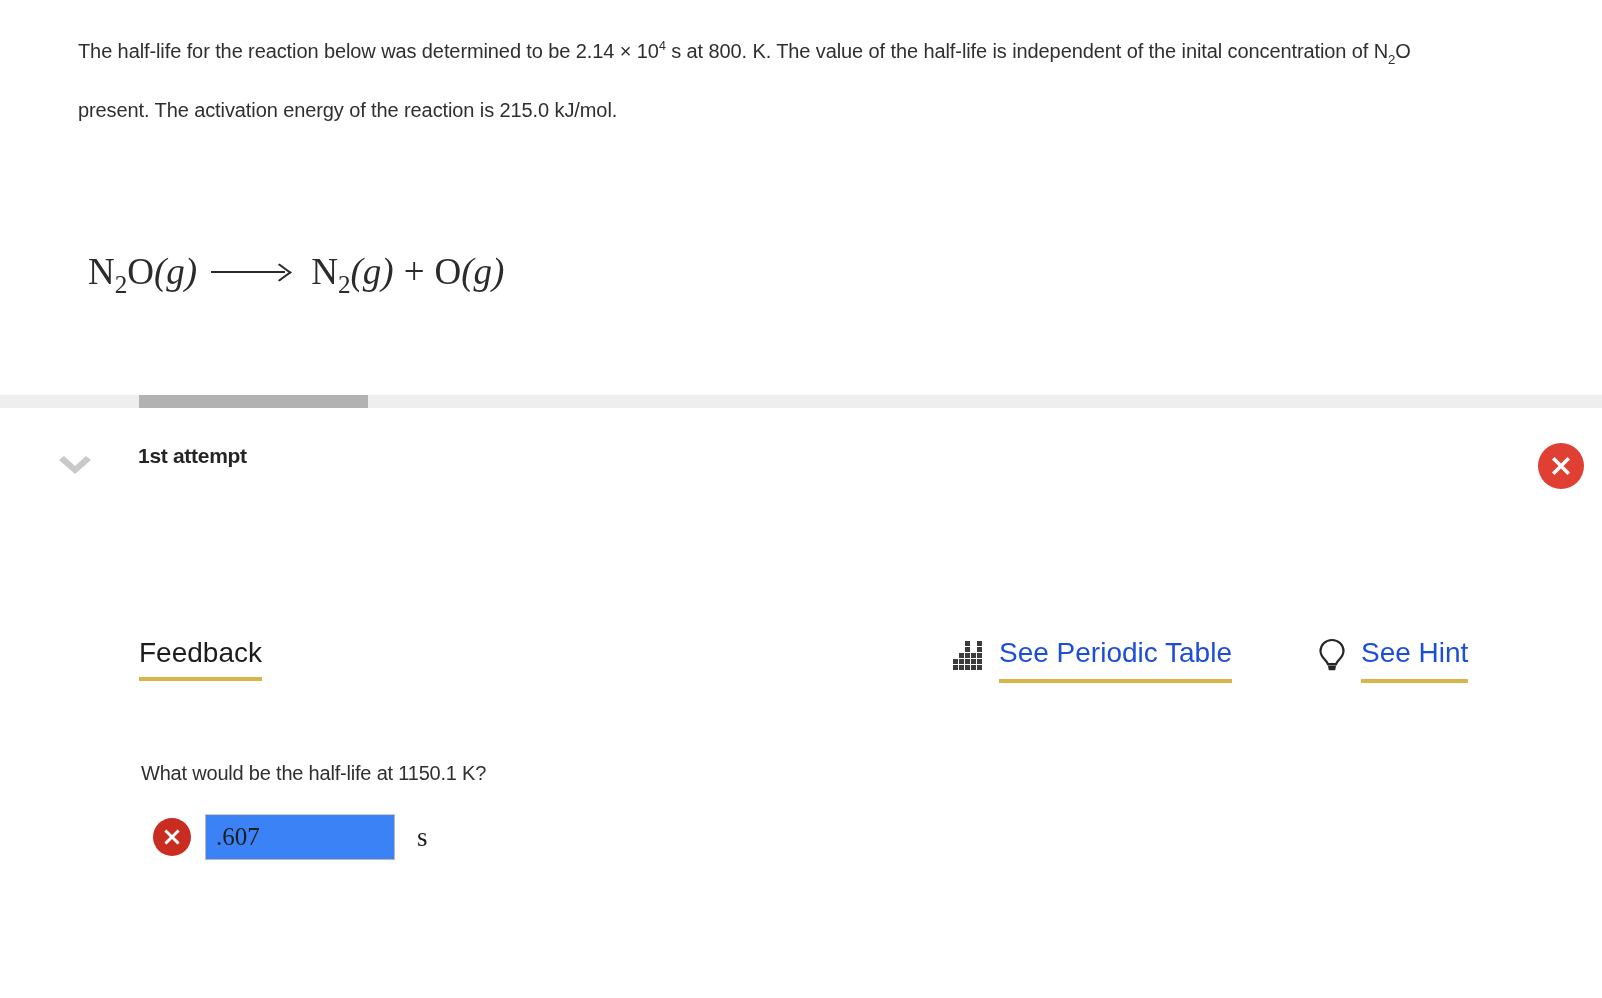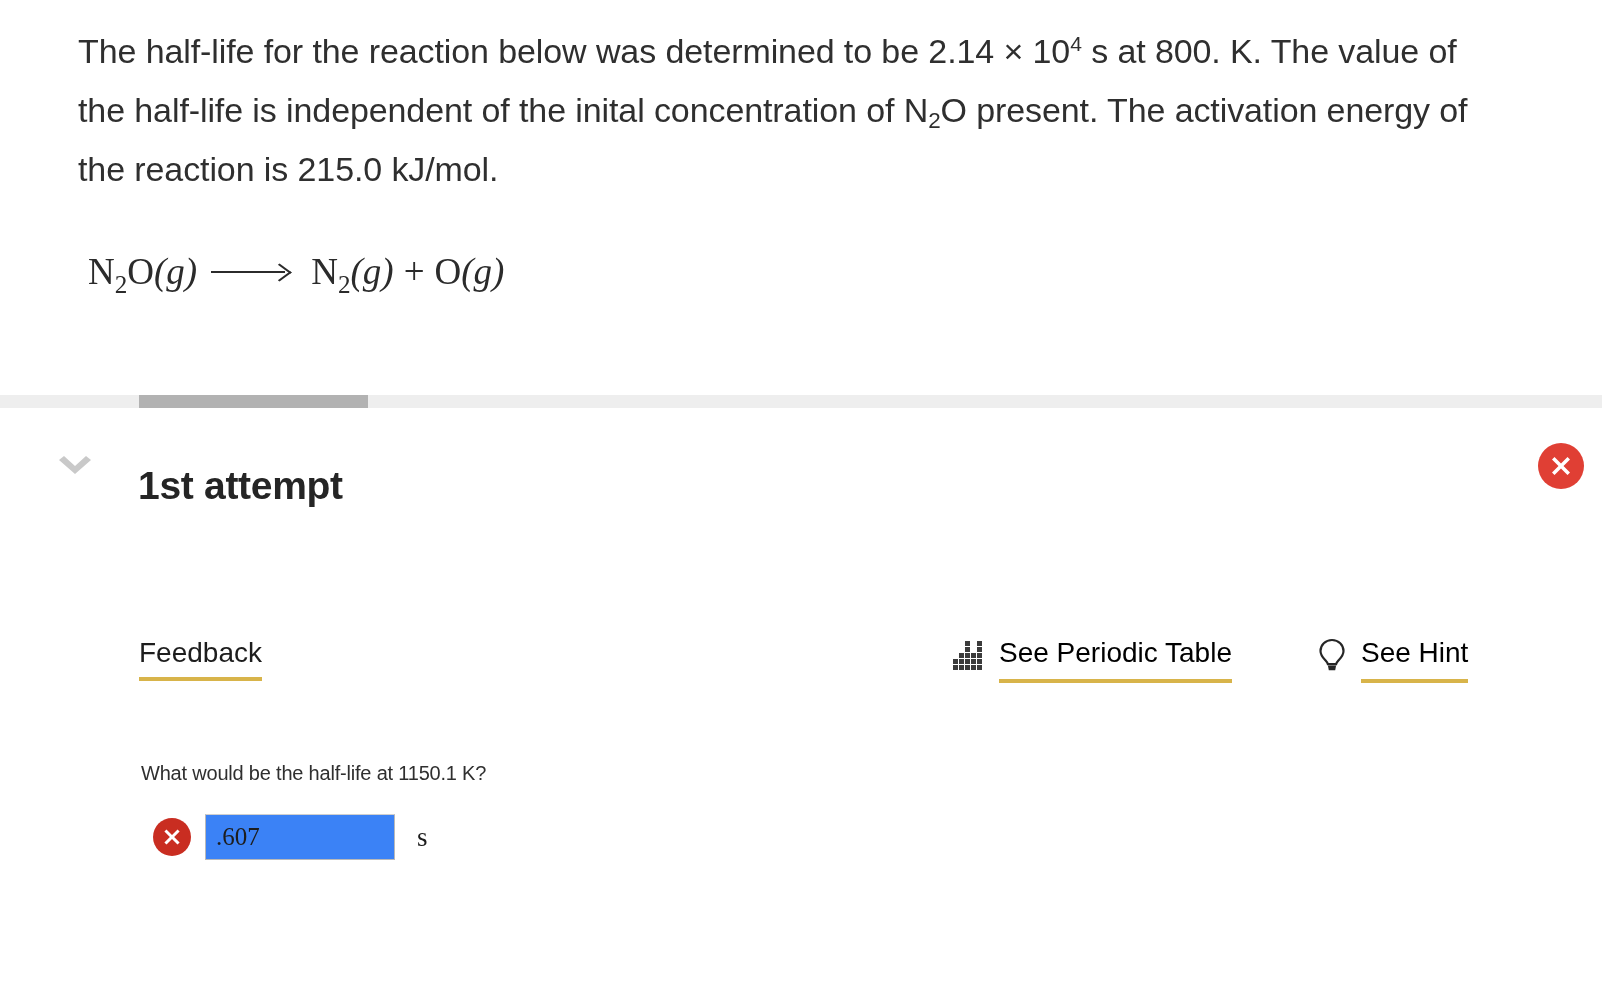--- a/index.html
+++ b/index.html
@@ -15,21 +15,21 @@
     overflow: hidden;
     position: relative;
   }
 
   
   .stem {
     position: absolute;
     left: 78px;
     top: 22px;
     width: 1400px;
-    font-size: 34px;
+    font-size: 20px;
     line-height: 59px;
     color: #2f2f2f;
     letter-spacing: -0.1px;
   }
   .stem sup {
     font-size: 0.62em;
     vertical-align: super;
     line-height: 0;
   }
   .stem sub {
@@ -116,22 +116,22 @@
     height: 40px;
     display: flex;
     align-items: center;
     justify-content: center;
   }
   .chevron-btn svg { display: block; }
 
   .attempt-title {
     position: absolute;
     left: 138px;
-    top: 464px;
-    font-size: 39px;
+    top: 444px;
+    font-size: 21px;
     font-weight: bold;
     color: #252525;
     letter-spacing: -0.3px;
   }
 
   .status-badge {
     position: absolute;
     left: 1538px;
     top: 443px;
     width: 46px;
@@ -157,21 +157,21 @@
 
   .tool-link {
     position: absolute;
     top: 637px;
     display: flex;
     align-items: center;
     gap: 14px;
   }
   .tool-link .tl-label {
     font-size: 28px;
-    color: #000000;
+    color: #1d4ed8;
     padding-bottom: 10px;
     border-bottom: 4px solid #d8b44a;
     white-space: nowrap;
   }
   #periodic-link { left: 953px; }
   #hint-link { left: 1317px; }
 
   .ptable-icon {
     width: 32px;
     height: 30px;

